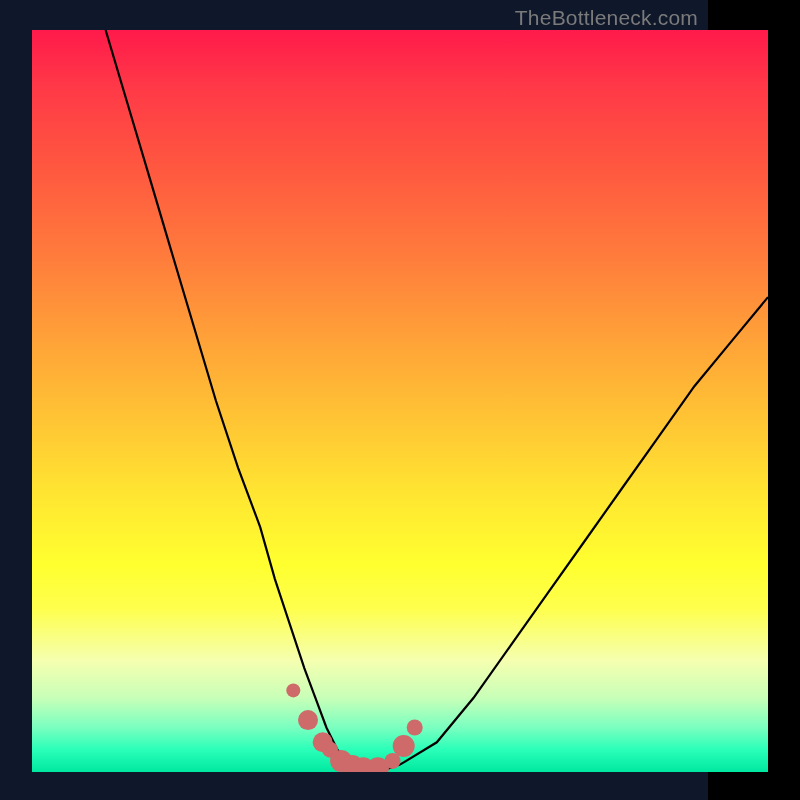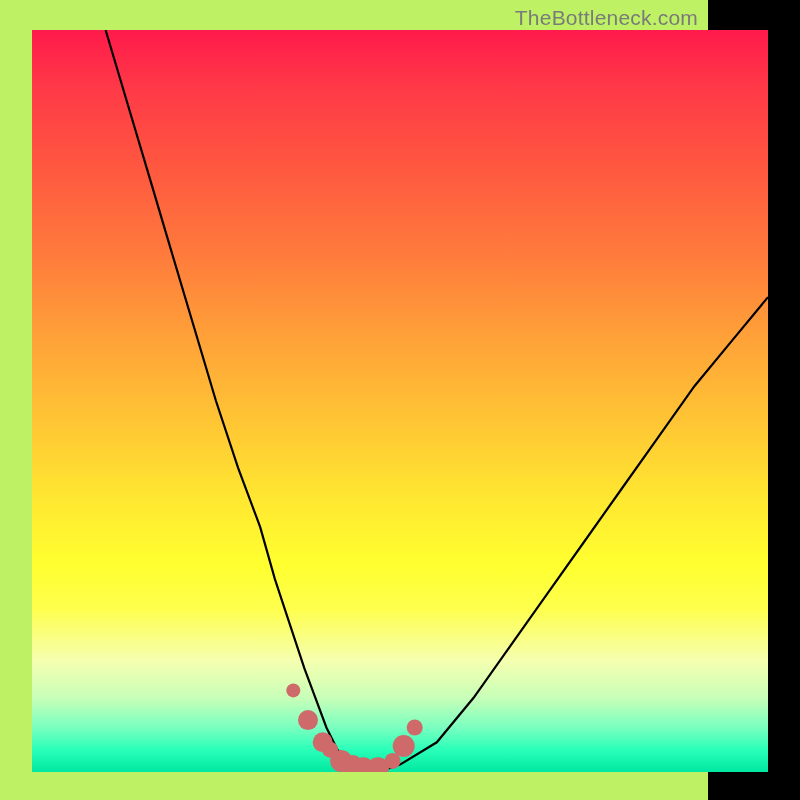--- a/index.html
+++ b/index.html
@@ -8,21 +8,21 @@
     width: 800px;
     height: 800px;
     background: #000;
     overflow: hidden;
     font-family: Arial, Helvetica, sans-serif;
   }
   .frame {
     position: absolute;
     left: 0; top: 0;
     width: 708px; height: 800px;
-    background: #bef264;
+    background: #0f172a;
   }
   .plot {
     position: absolute;
     left: 32px;
     top: 30px;
     width: 736px;
     height: 742px;
     background: linear-gradient(to bottom,
       #ff1a4b 0%,
       #ff3a47 8%,

